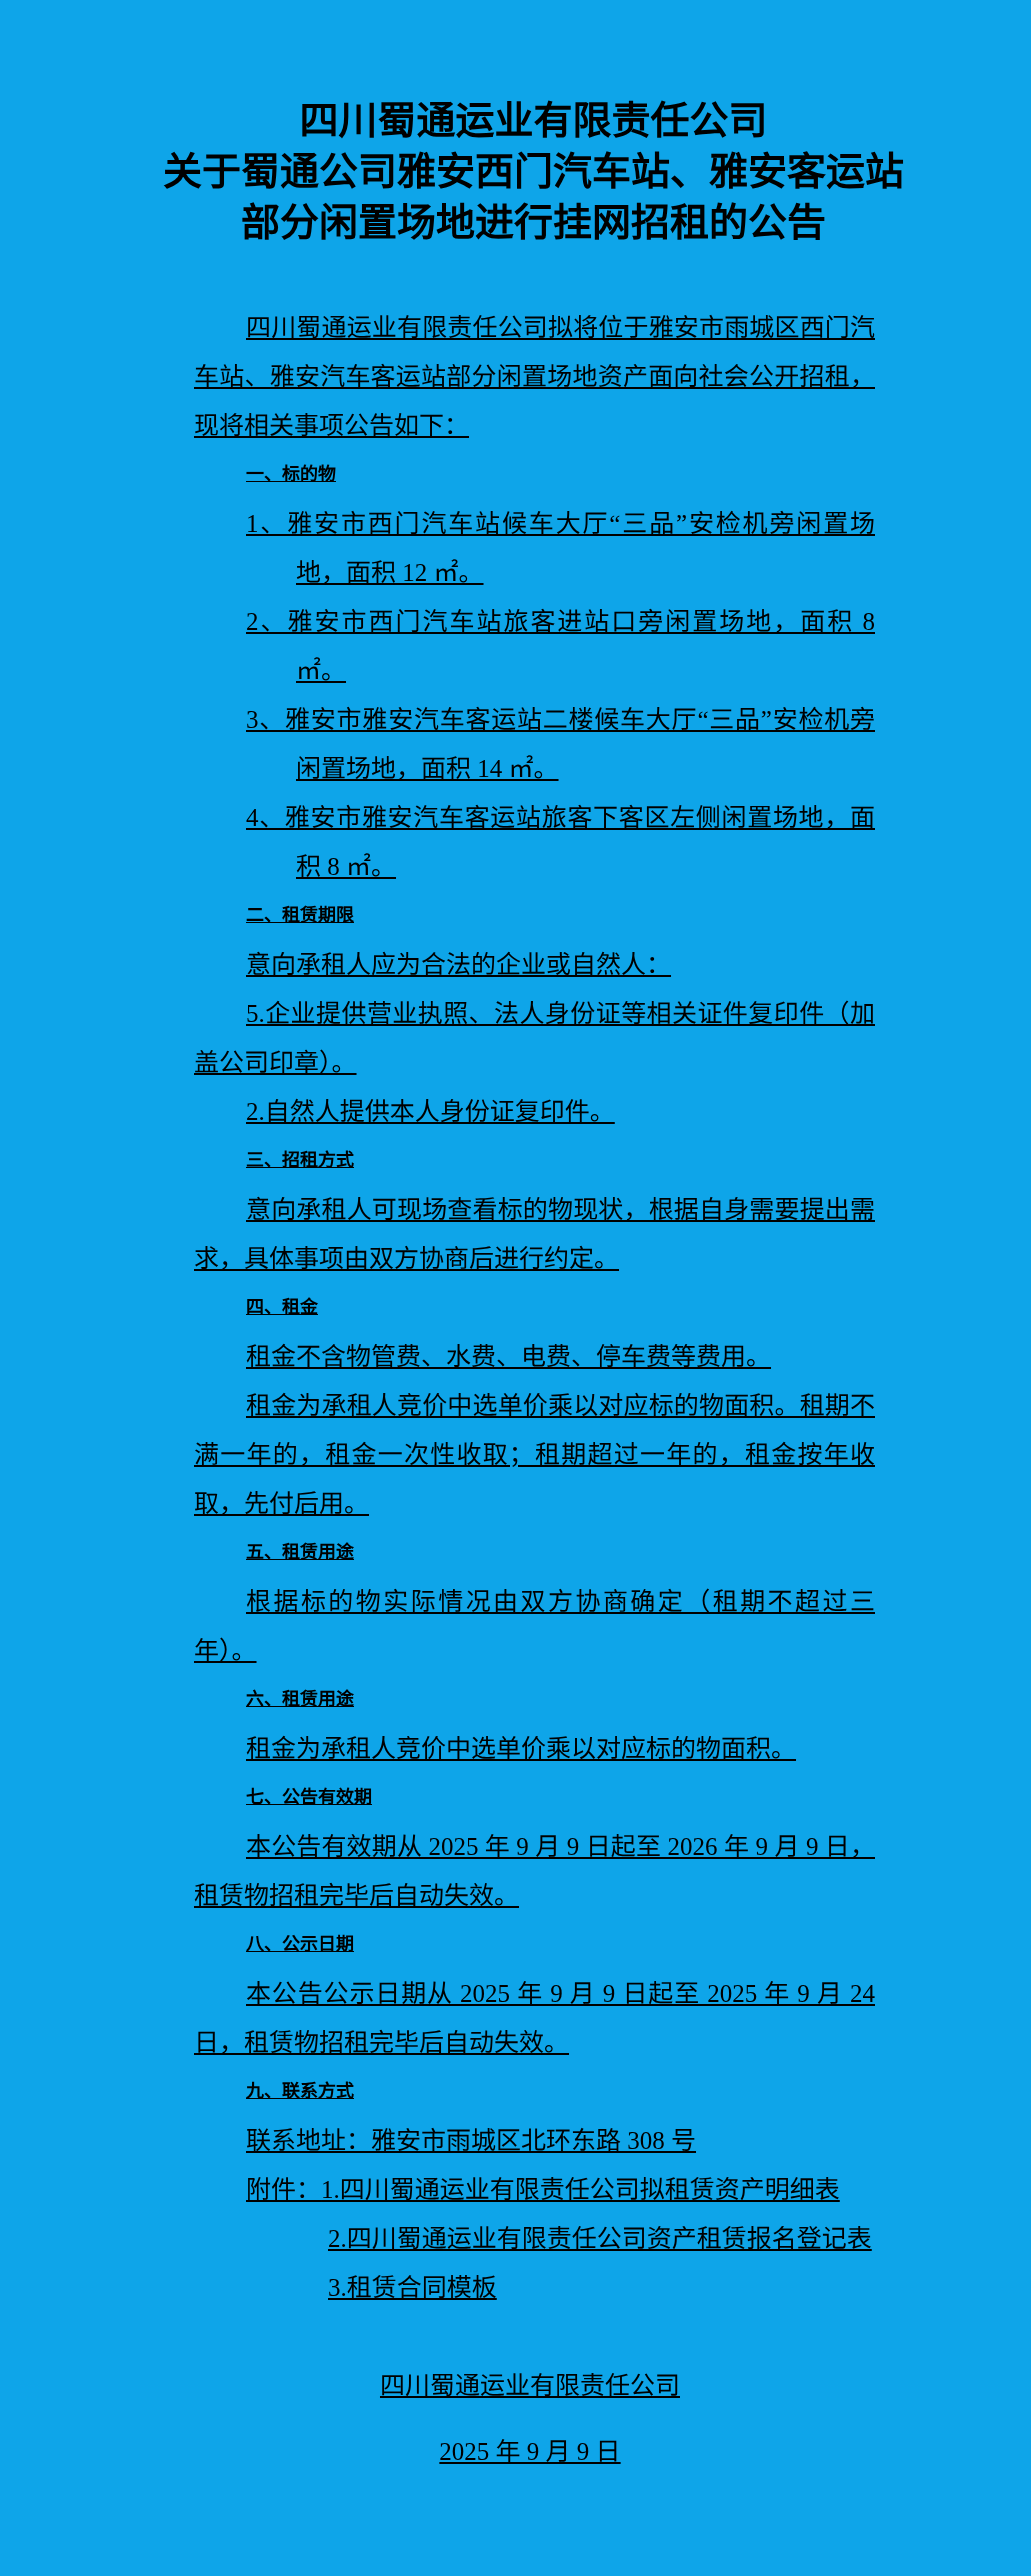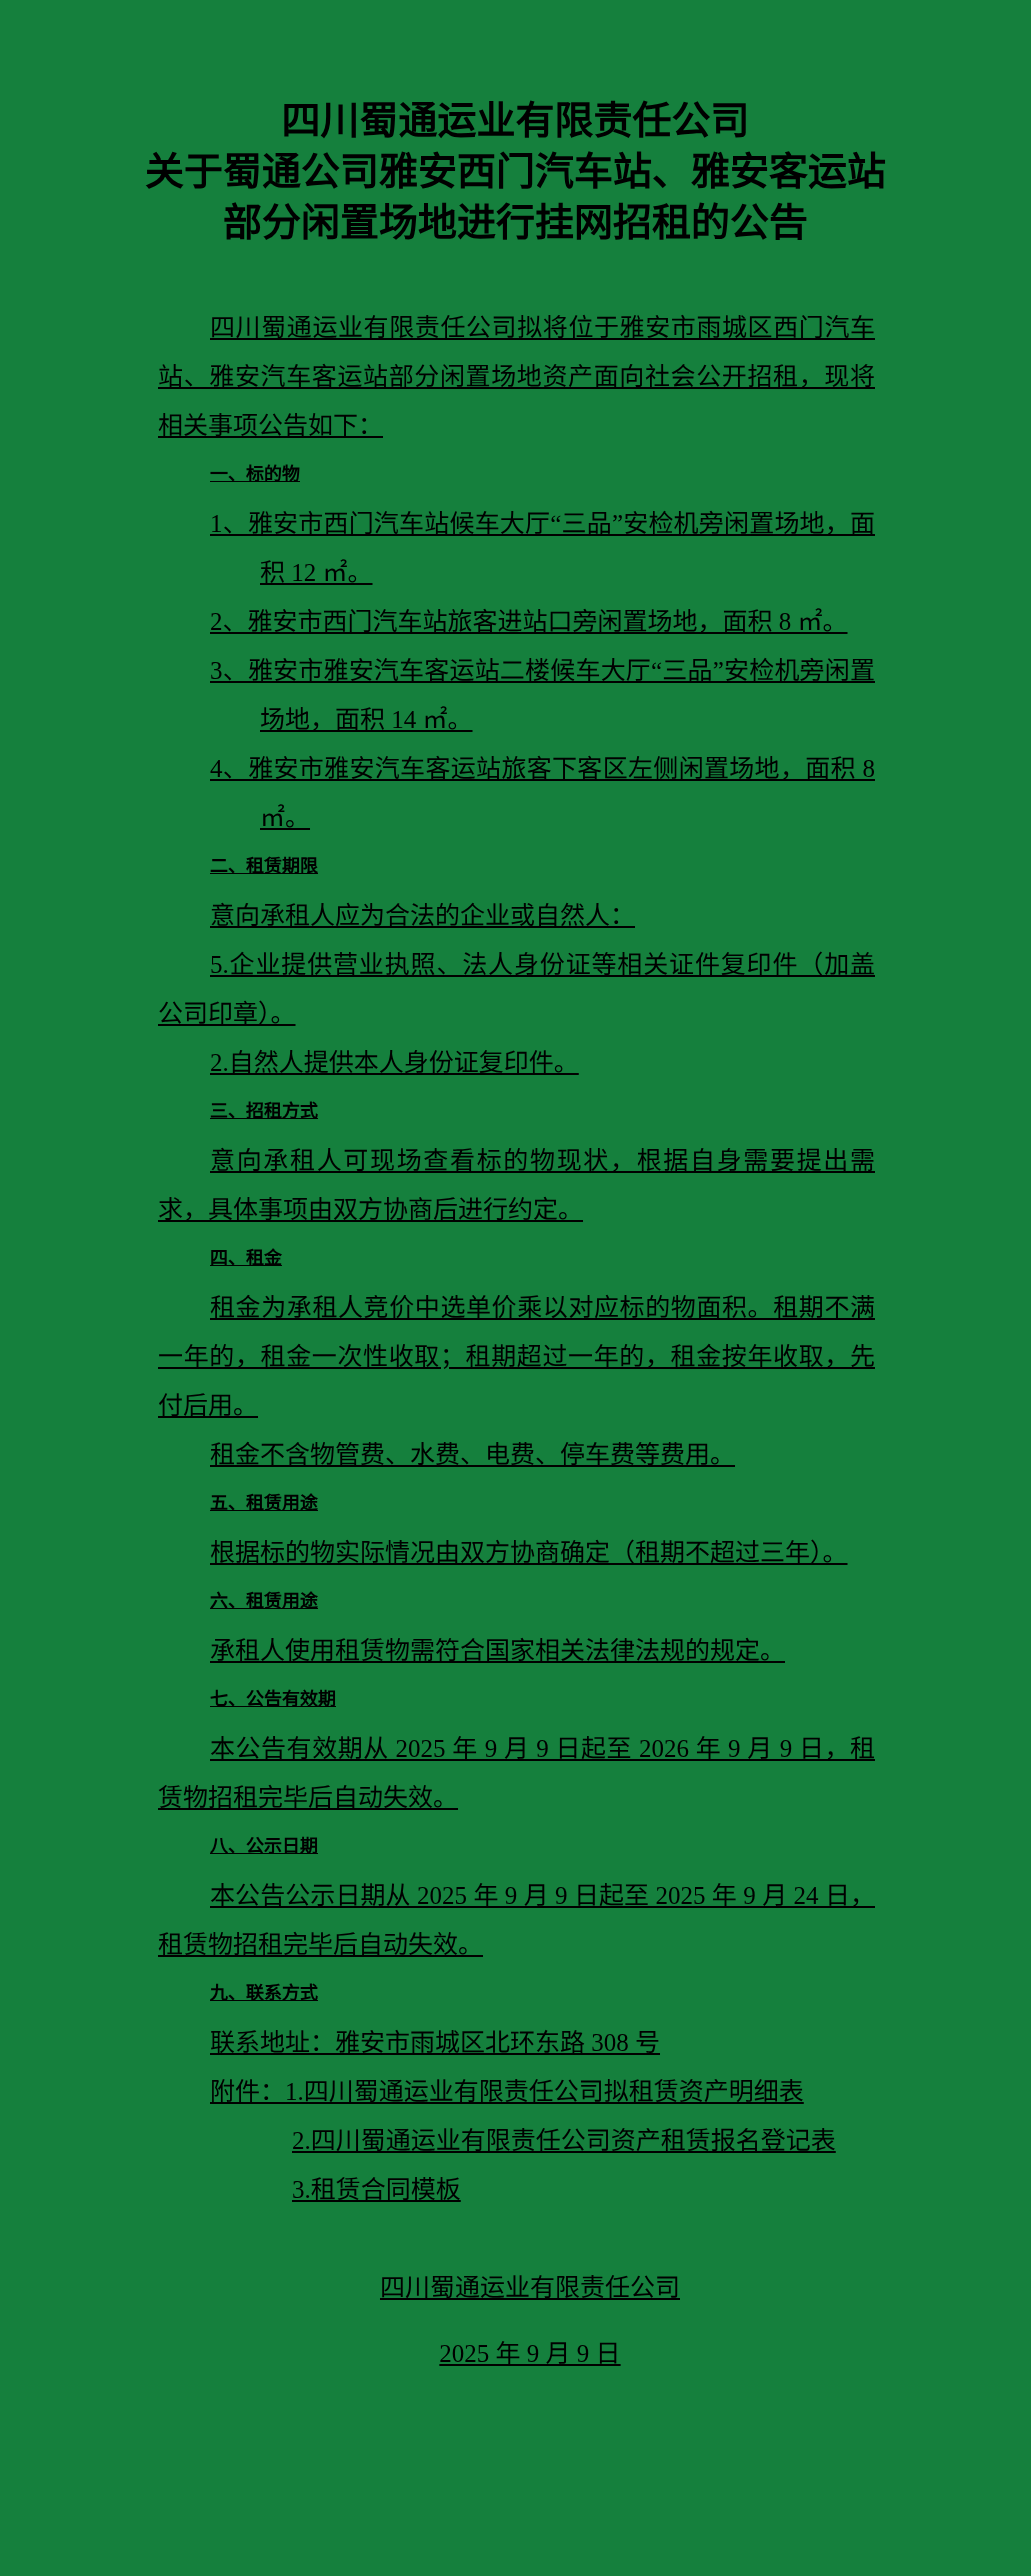--- a/index.html
+++ b/index.html
@@ -12,21 +12,22 @@
     height: 2576px;
     color: #000000;
     font-family: "Liberation Serif", "DejaVu Serif", serif;
     overflow: hidden;
   }
   .page {
     width: 1031px;
     height: 2576px;
     padding-top: 95px;
     box-sizing: border-box;
-    background: #15803d;
+    background: #0ea5e9;
+    padding-left: 36px;
   }
   
   .doc-title {
     text-align: center;
     font-family: "Liberation Serif", "DejaVu Serif", serif;
     font-weight: 700;
     font-size: 39px;
     line-height: 51px;
     margin: 0 0 55px 0;
   }
@@ -114,28 +115,28 @@
 
     <h2 class="sec-heading">二、租赁期限</h2>
     <p class="para">意向承租人应为合法的企业或自然人：</p>
     <p class="para">5.企业提供营业执照、法人身份证等相关证件复印件（加盖公司印章）。</p>
     <p class="para">2.自然人提供本人身份证复印件。</p>
 
     <h2 class="sec-heading">三、招租方式</h2>
     <p class="para">意向承租人可现场查看标的物现状，根据自身需要提出需求，具体事项由双方协商后进行约定。</p>
 
     <h2 class="sec-heading">四、租金</h2>
+    <p class="para">租金不含物管费、水费、电费、停车费等费用。</p>
     <p class="para">租金为承租人竞价中选单价乘以对应标的物面积。租期不满一年的，租金一次性收取；租期超过一年的，租金按年收取，先付后用。</p>
-    <p class="para">租金不含物管费、水费、电费、停车费等费用。</p>
 
     <h2 class="sec-heading">五、租赁用途</h2>
     <p class="para">根据标的物实际情况由双方协商确定（租期不超过三年）。</p>
 
     <h2 class="sec-heading">六、租赁用途</h2>
-    <p class="para">承租人使用租赁物需符合国家相关法律法规的规定。</p>
+    <p class="para">租金为承租人竞价中选单价乘以对应标的物面积。</p>
 
     <h2 class="sec-heading">七、公告有效期</h2>
     <p class="para">本公告有效期从 2025 年 9 月 9 日起至 2026 年 9 月 9 日，租赁物招租完毕后自动失效。</p>
 
     <h2 class="sec-heading">八、公示日期</h2>
     <p class="para">本公告公示日期从 2025 年 9 月 9 日起至 2025 年 9 月 24 日，租赁物招租完毕后自动失效。</p>
 
     <h2 class="sec-heading">九、联系方式</h2>
     <p class="para">联系地址：雅安市雨城区北环东路 308 号</p>
 

